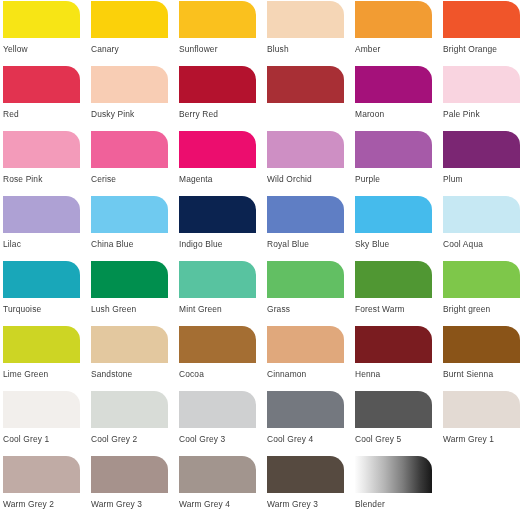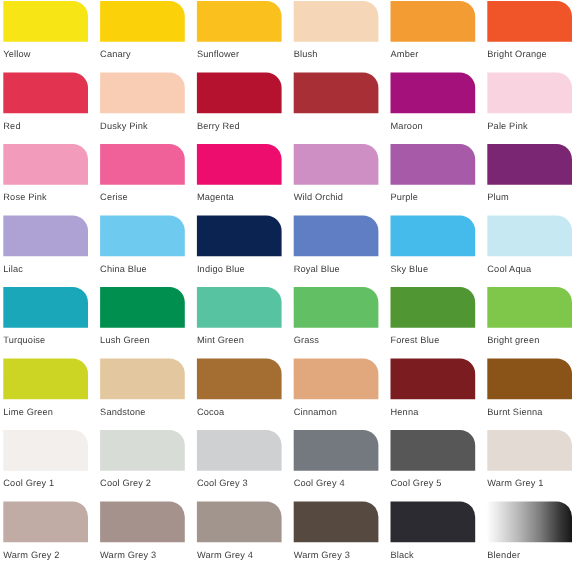--- a/index.html
+++ b/index.html
@@ -164,21 +164,21 @@
       <div class="swatch-cell">
         <div class="swatch-chip" style="background-color: rgb(88, 195, 160);"></div>
         <span class="swatch-label">Mint Green</span>
       </div>
       <div class="swatch-cell">
         <div class="swatch-chip" style="background-color: rgb(98, 191, 99);"></div>
         <span class="swatch-label">Grass</span>
       </div>
       <div class="swatch-cell">
         <div class="swatch-chip" style="background-color: rgb(80, 151, 51);"></div>
-        <span class="swatch-label">Forest Blue</span>
+        <span class="swatch-label">Forest Warm</span>
       </div>
       <div class="swatch-cell">
         <div class="swatch-chip" style="background-color: rgb(126, 199, 74);"></div>
         <span class="swatch-label">Bright green</span>
       </div>
       <div class="swatch-cell">
         <div class="swatch-chip" style="background-color: rgb(205, 213, 36);"></div>
         <span class="swatch-label">Lime Green</span>
       </div>
       <div class="swatch-cell">
@@ -233,23 +233,19 @@
         <div class="swatch-chip" style="background-color: rgb(166, 146, 140);"></div>
         <span class="swatch-label">Warm Grey 3</span>
       </div>
       <div class="swatch-cell">
         <div class="swatch-chip" style="background-color: rgb(162, 149, 142);"></div>
         <span class="swatch-label">Warm Grey 4</span>
       </div>
       <div class="swatch-cell">
         <div class="swatch-chip" style="background-color: rgb(86, 74, 64);"></div>
         <span class="swatch-label">Warm Grey 3</span>
-      </div>
-      <div class="swatch-cell">
-        <div class="swatch-chip" style="background-color: rgb(44, 43, 49);"></div>
-        <span class="swatch-label">Black</span>
       </div>
       <div class="swatch-cell">
         <div class="swatch-chip" style="background: linear-gradient(to right, rgb(253, 253, 253) 0%, rgb(232, 232, 232) 12%, rgb(181, 181, 181) 38%, rgb(125, 125, 125) 62%, rgb(58, 58, 58) 85%, rgb(23, 23, 23) 100%);"></div>
         <span class="swatch-label">Blender</span>
       </div>
     </div>
 </div>
 
 </body></html>

